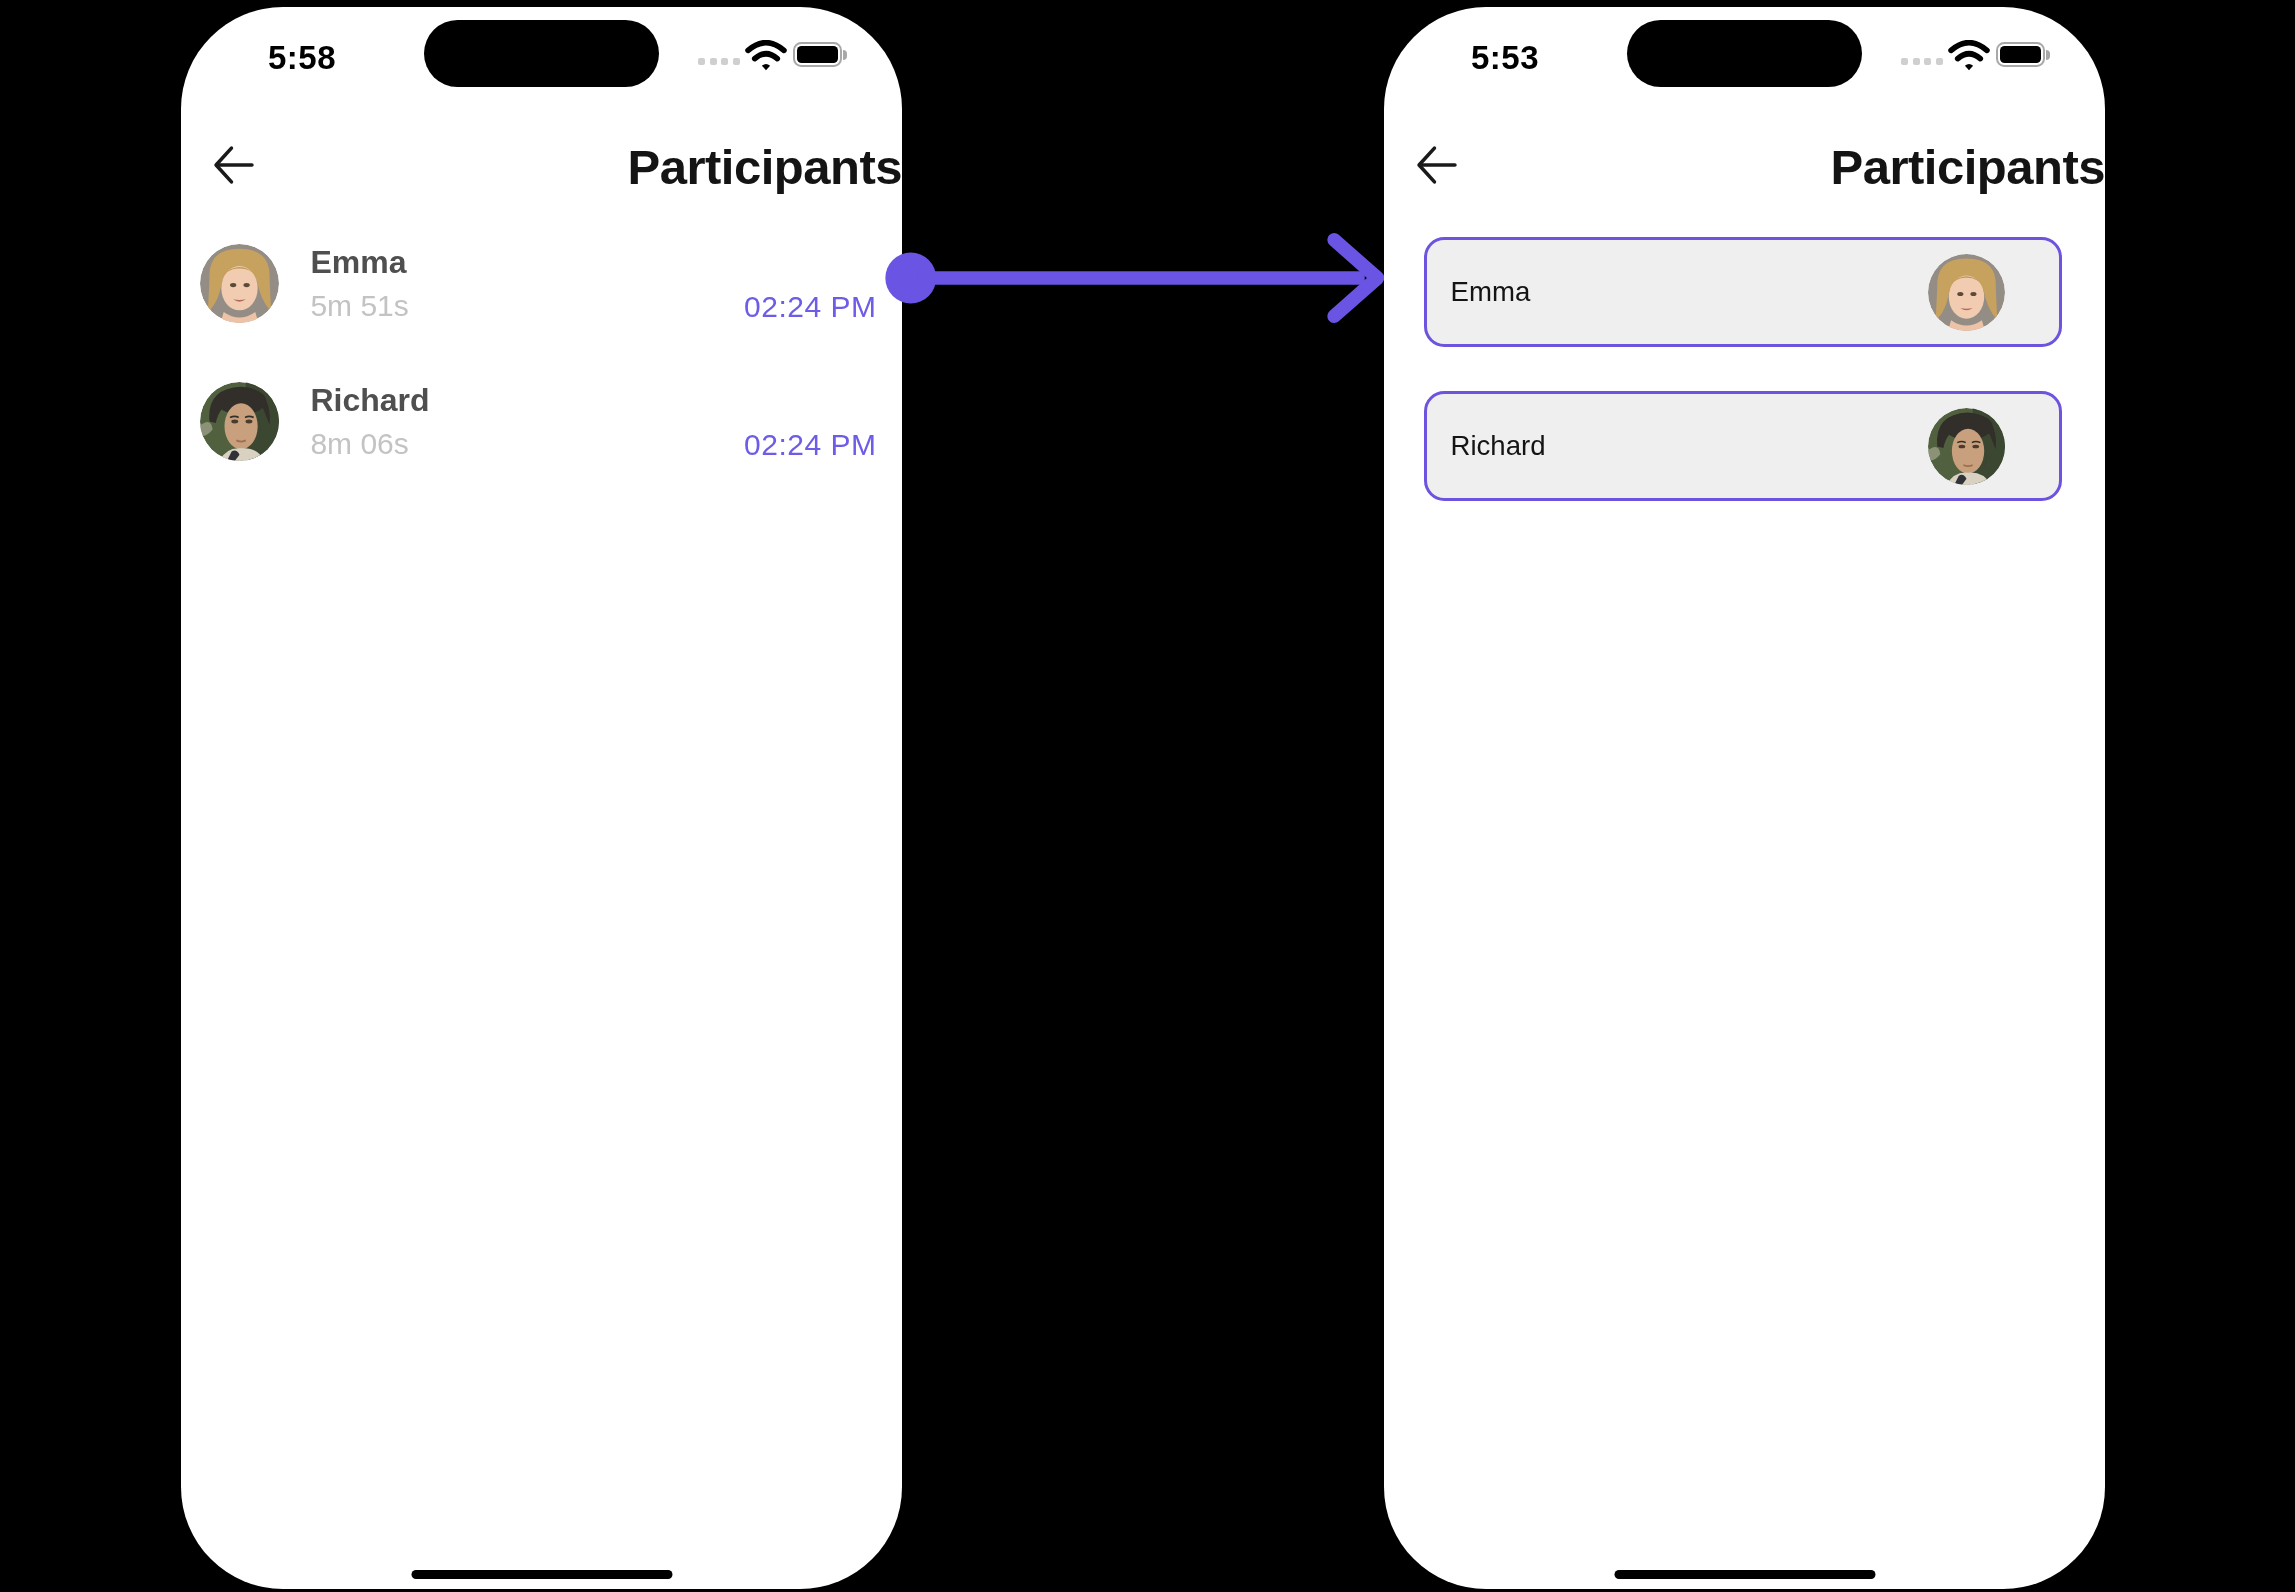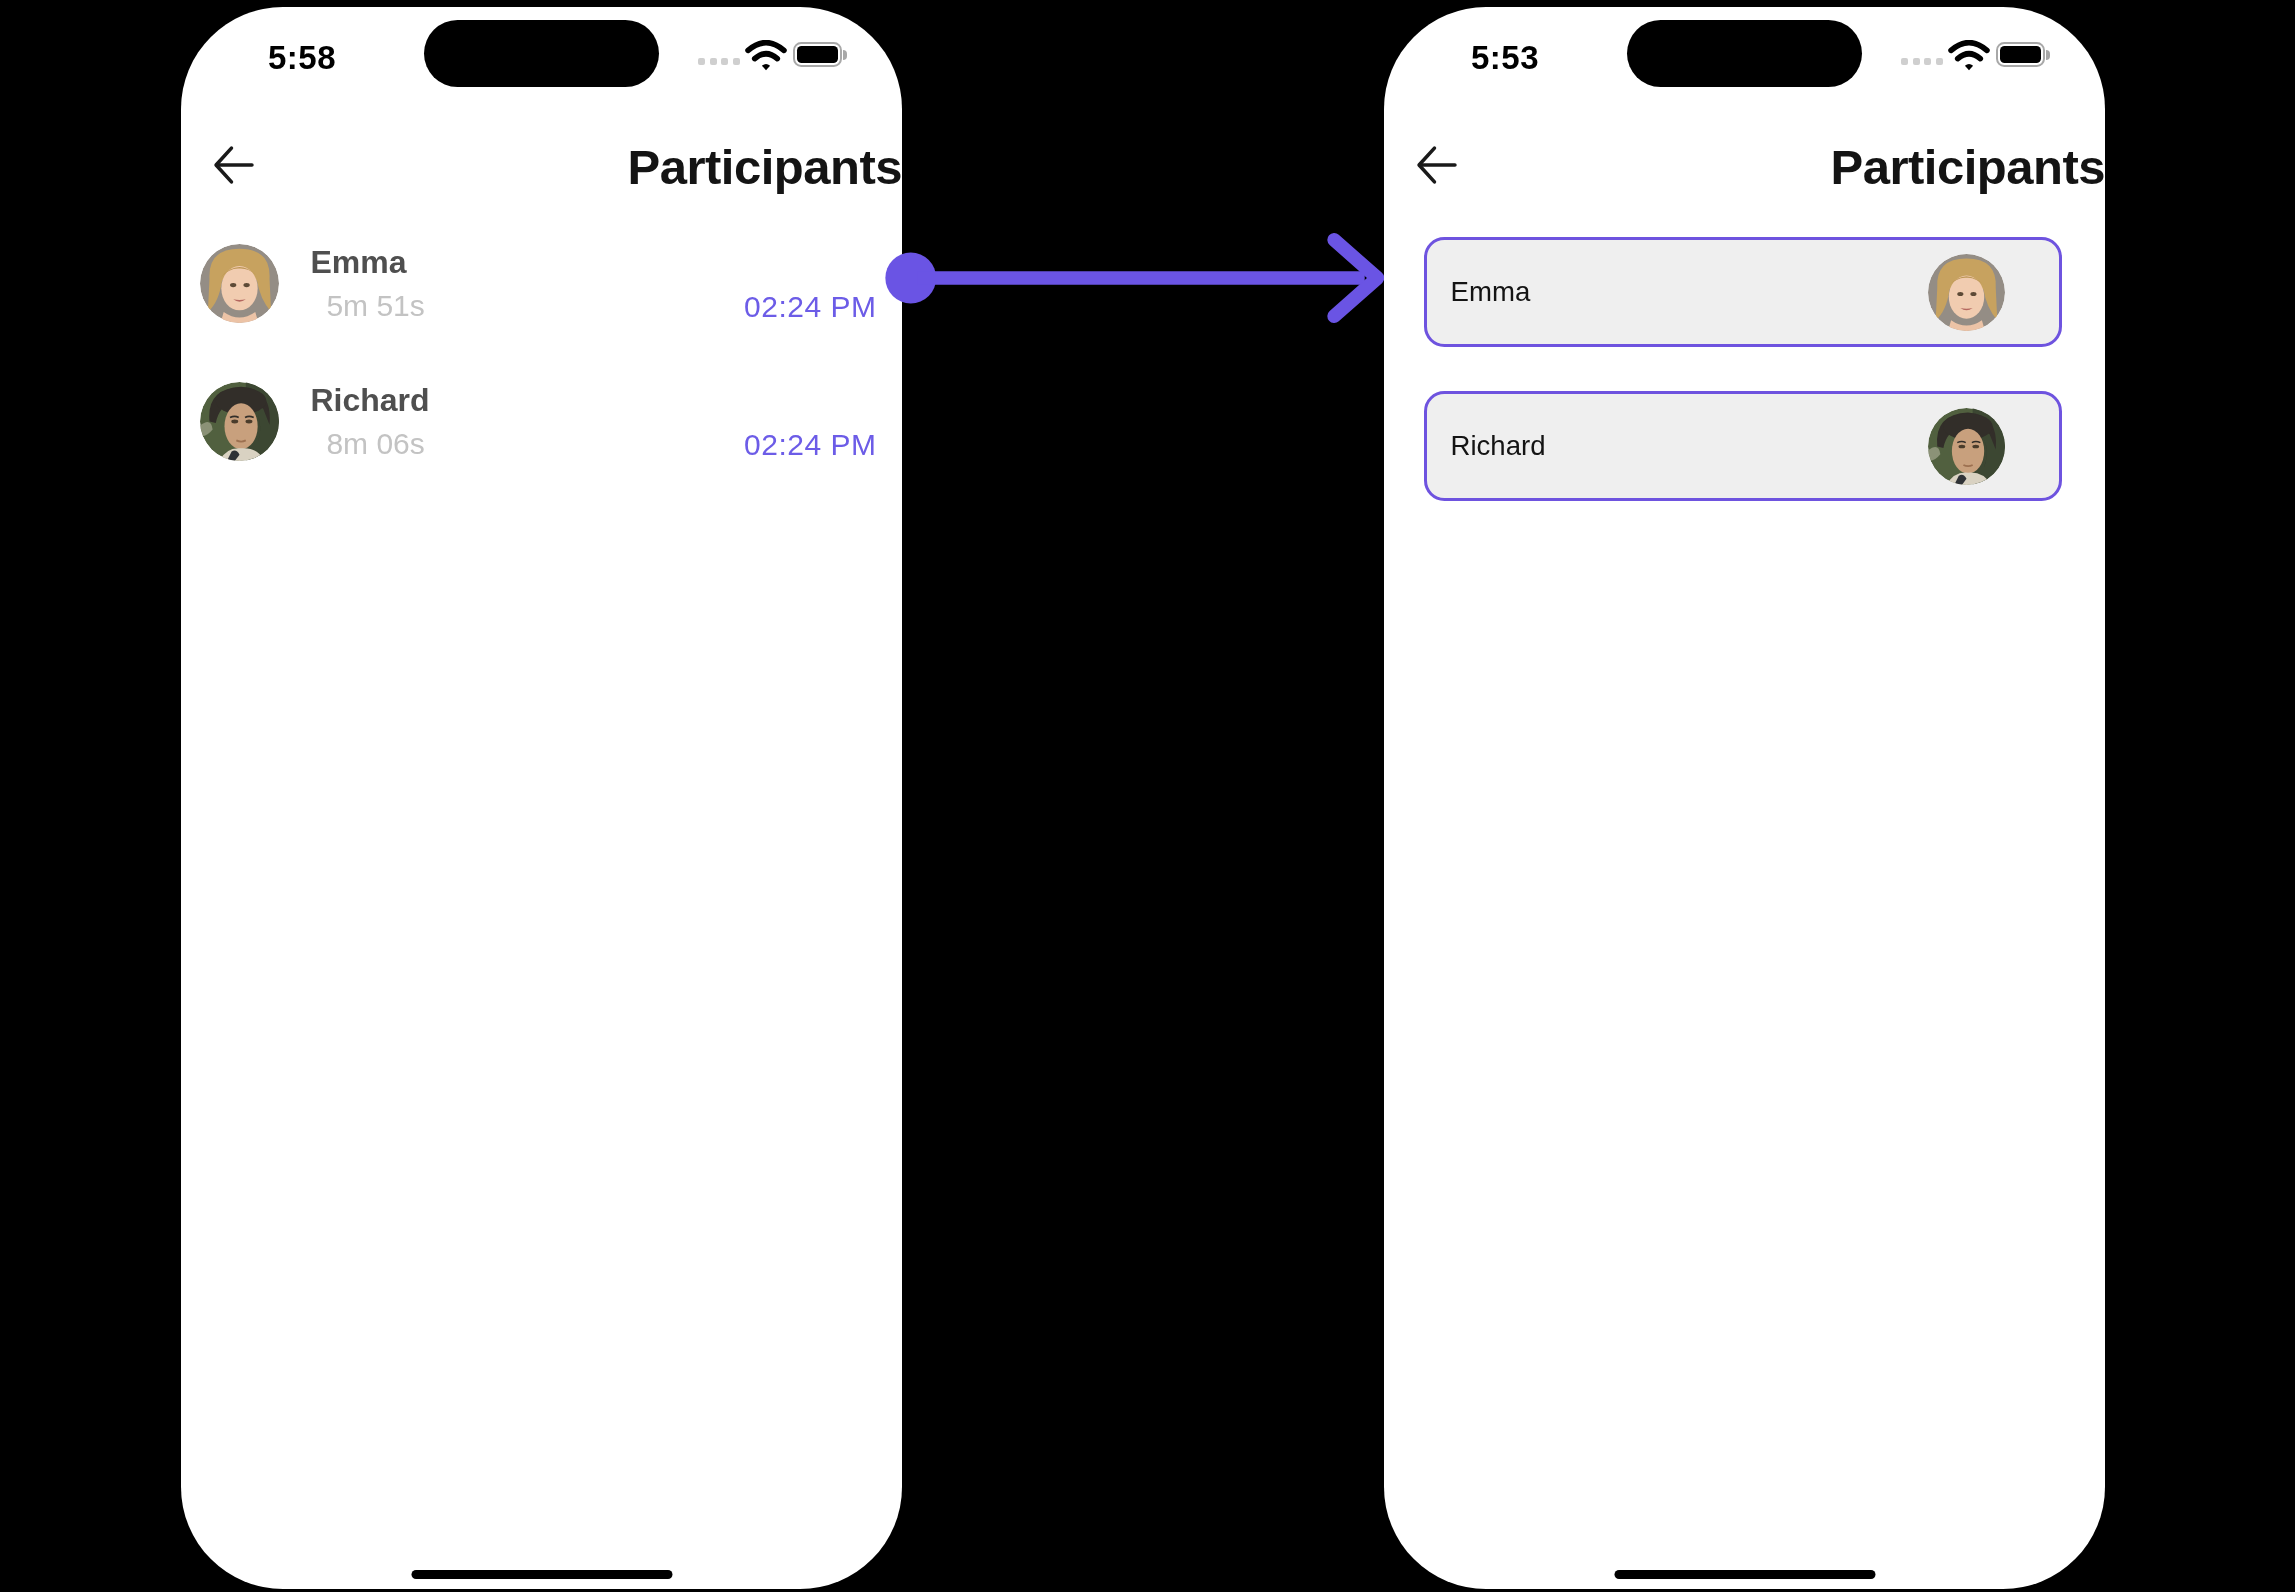--- a/index.html
+++ b/index.html
@@ -34,21 +34,21 @@
   .page-title{font-size:49px;font-weight:700;color:var(--title);letter-spacing:-0.5px;}
   .back-btn{position:absolute;left:24.5px;top:130px;width:56px;height:56px;display:flex;align-items:center;justify-content:center;cursor:pointer;background:none;border:none;}
 
   
   .p-row{position:absolute;left:19.4px;right:25.5px;height:92px;display:flex;align-items:center;}
   .p-row.row-0{top:230px;}
   .p-row.row-1{top:368px;}
   .avatar{width:79px;height:79px;border-radius:50%;overflow:hidden;flex:0 0 auto;}
   .row-text{margin-left:31px;display:flex;flex-direction:column;gap:8.2px;}
   .p-name{font-size:32px;font-weight:700;color:var(--name);}
-  .p-duration{font-size:30px;font-weight:400;color:var(--muted);margin-left:16px;}
+  .p-duration{font-size:30px;font-weight:400;color:var(--muted);}
   .p-time{margin-left:auto;font-size:30px;font-weight:500;color:var(--accent);letter-spacing:0.5px;margin-top:48px;}
 
   
   .sel-box{position:absolute;left:40px;width:638px;height:110px;background:var(--box-fill);
            border:3.1px solid var(--box-border);border-radius:20.4px;display:flex;align-items:center;cursor:pointer;}
   .sel-box.box-0{top:230px;}
   .sel-box.box-1{top:384px;}
   .sel-label{margin-left:23.5px;font-size:27.6px;font-weight:400;color:var(--label);}
   .sel-box .avatar{margin-left:auto;margin-right:54px;width:77px;height:77px;}
 

